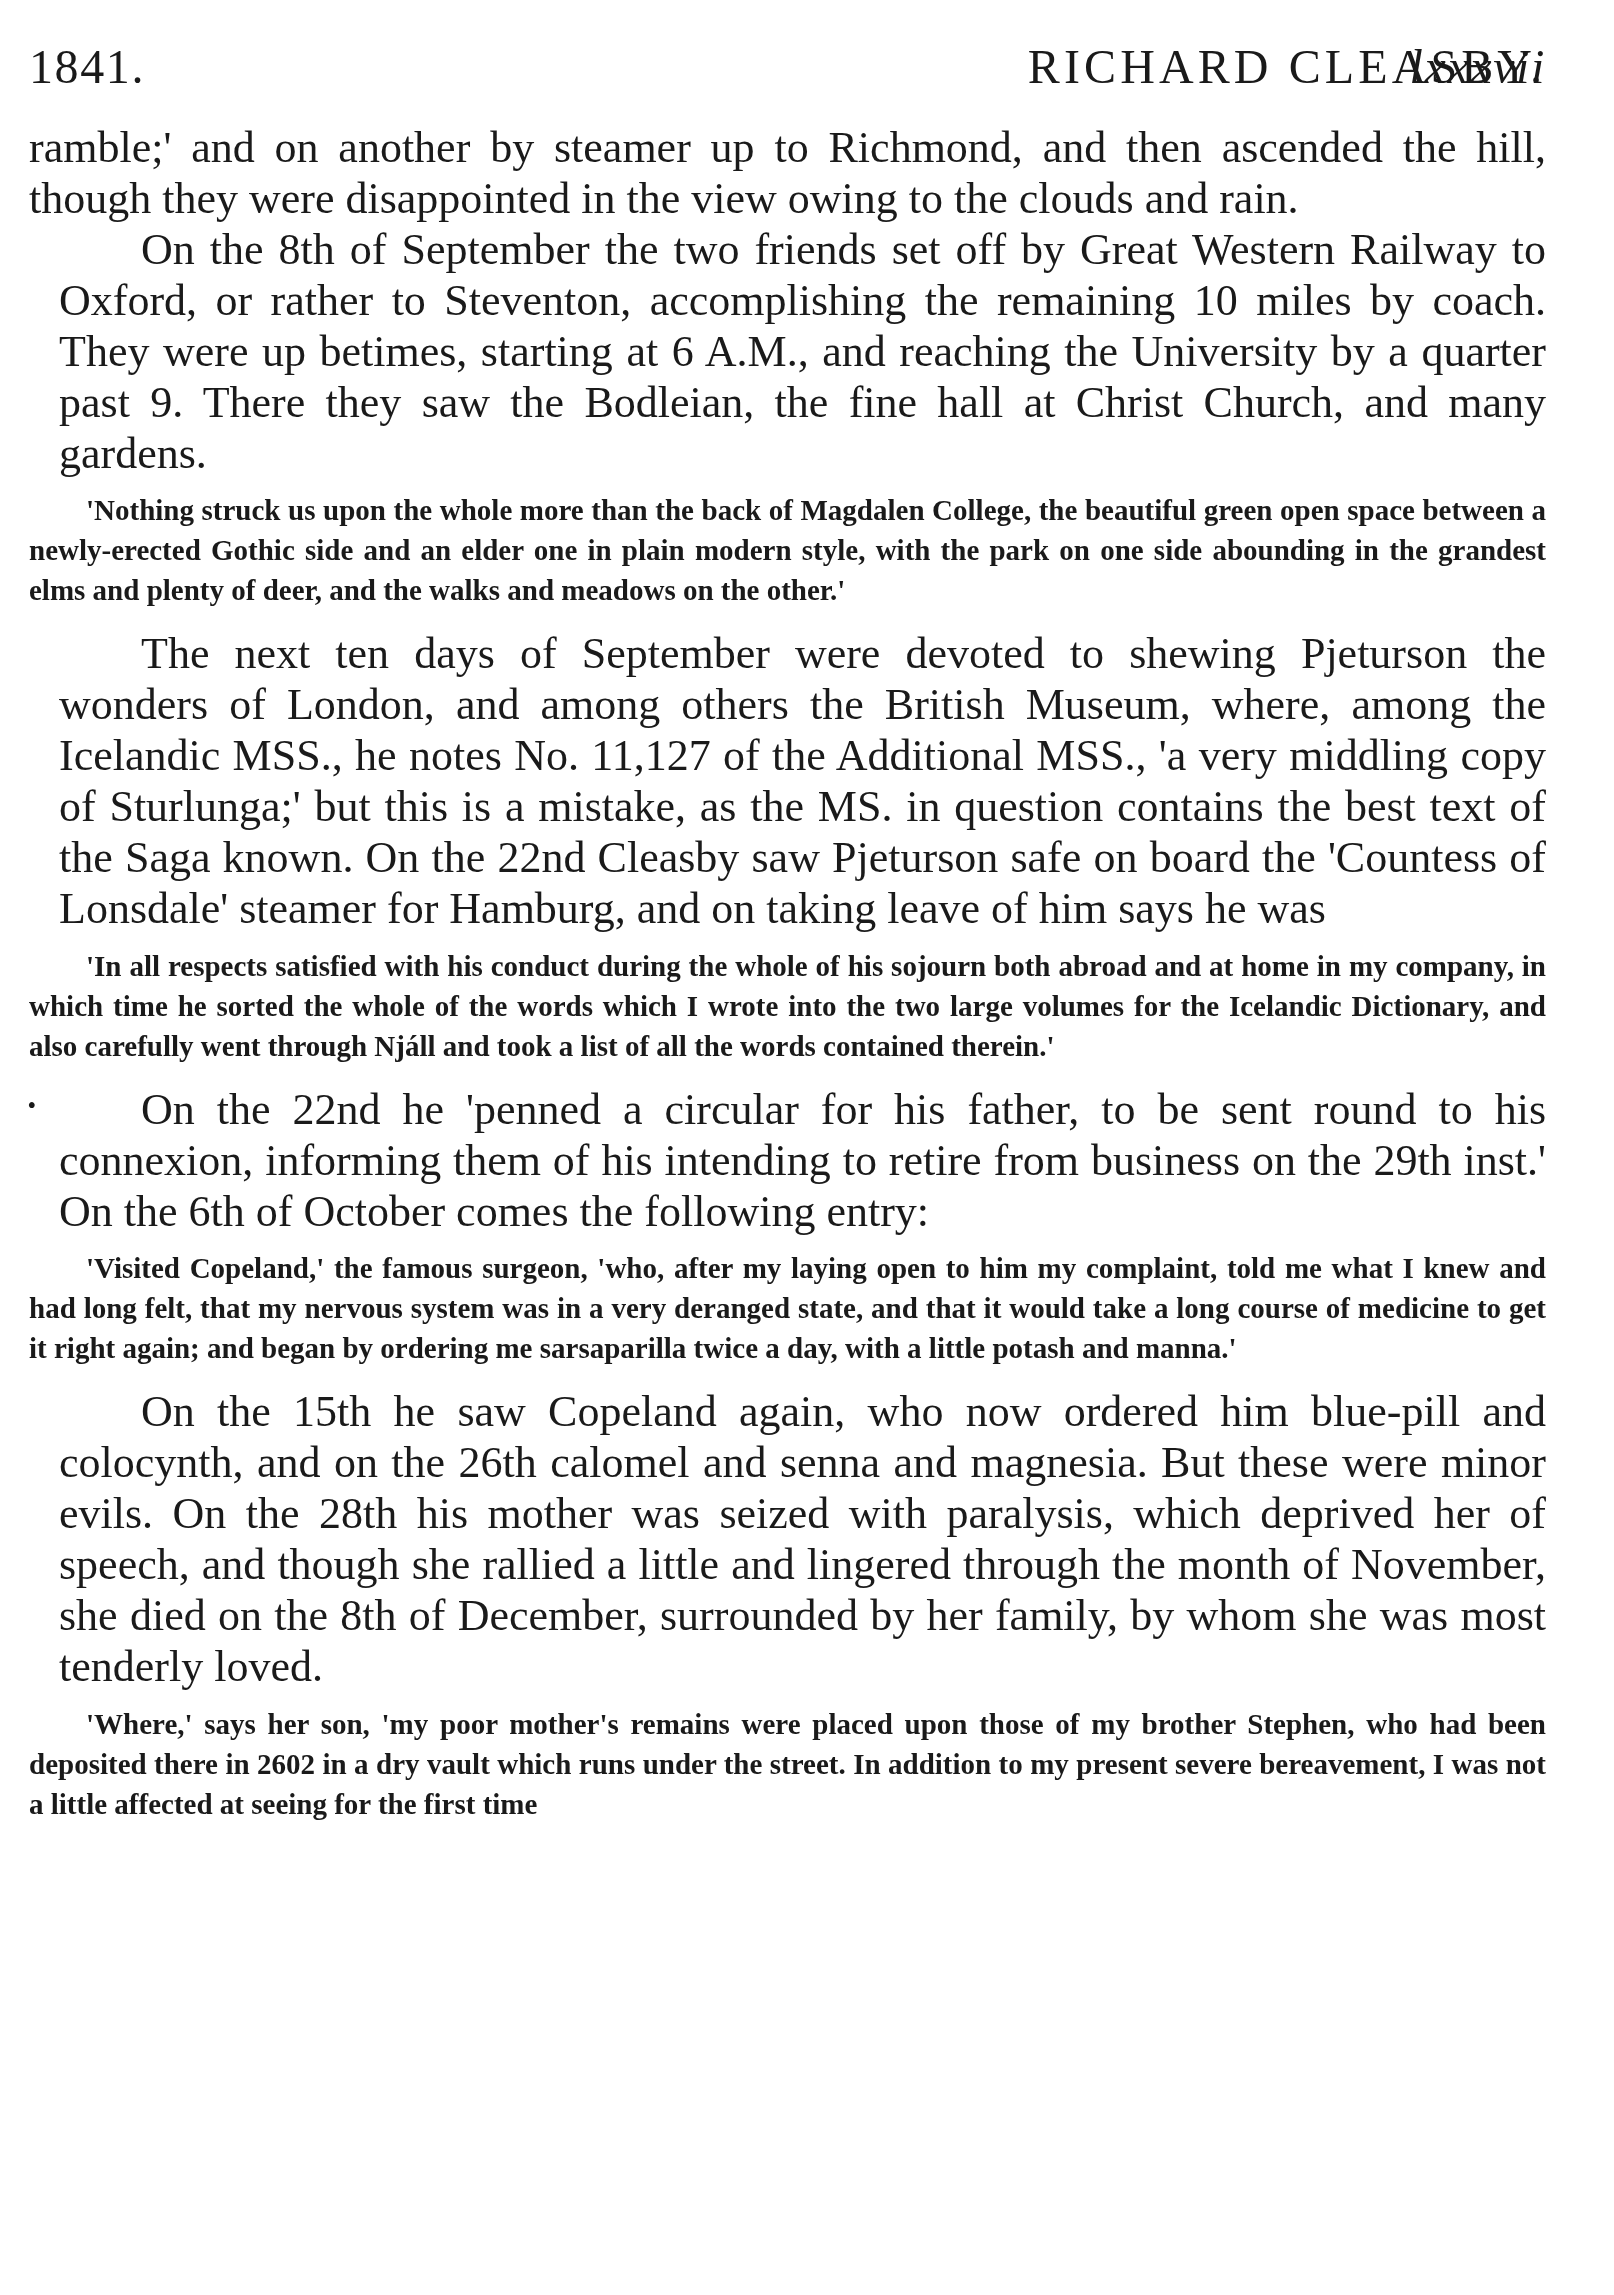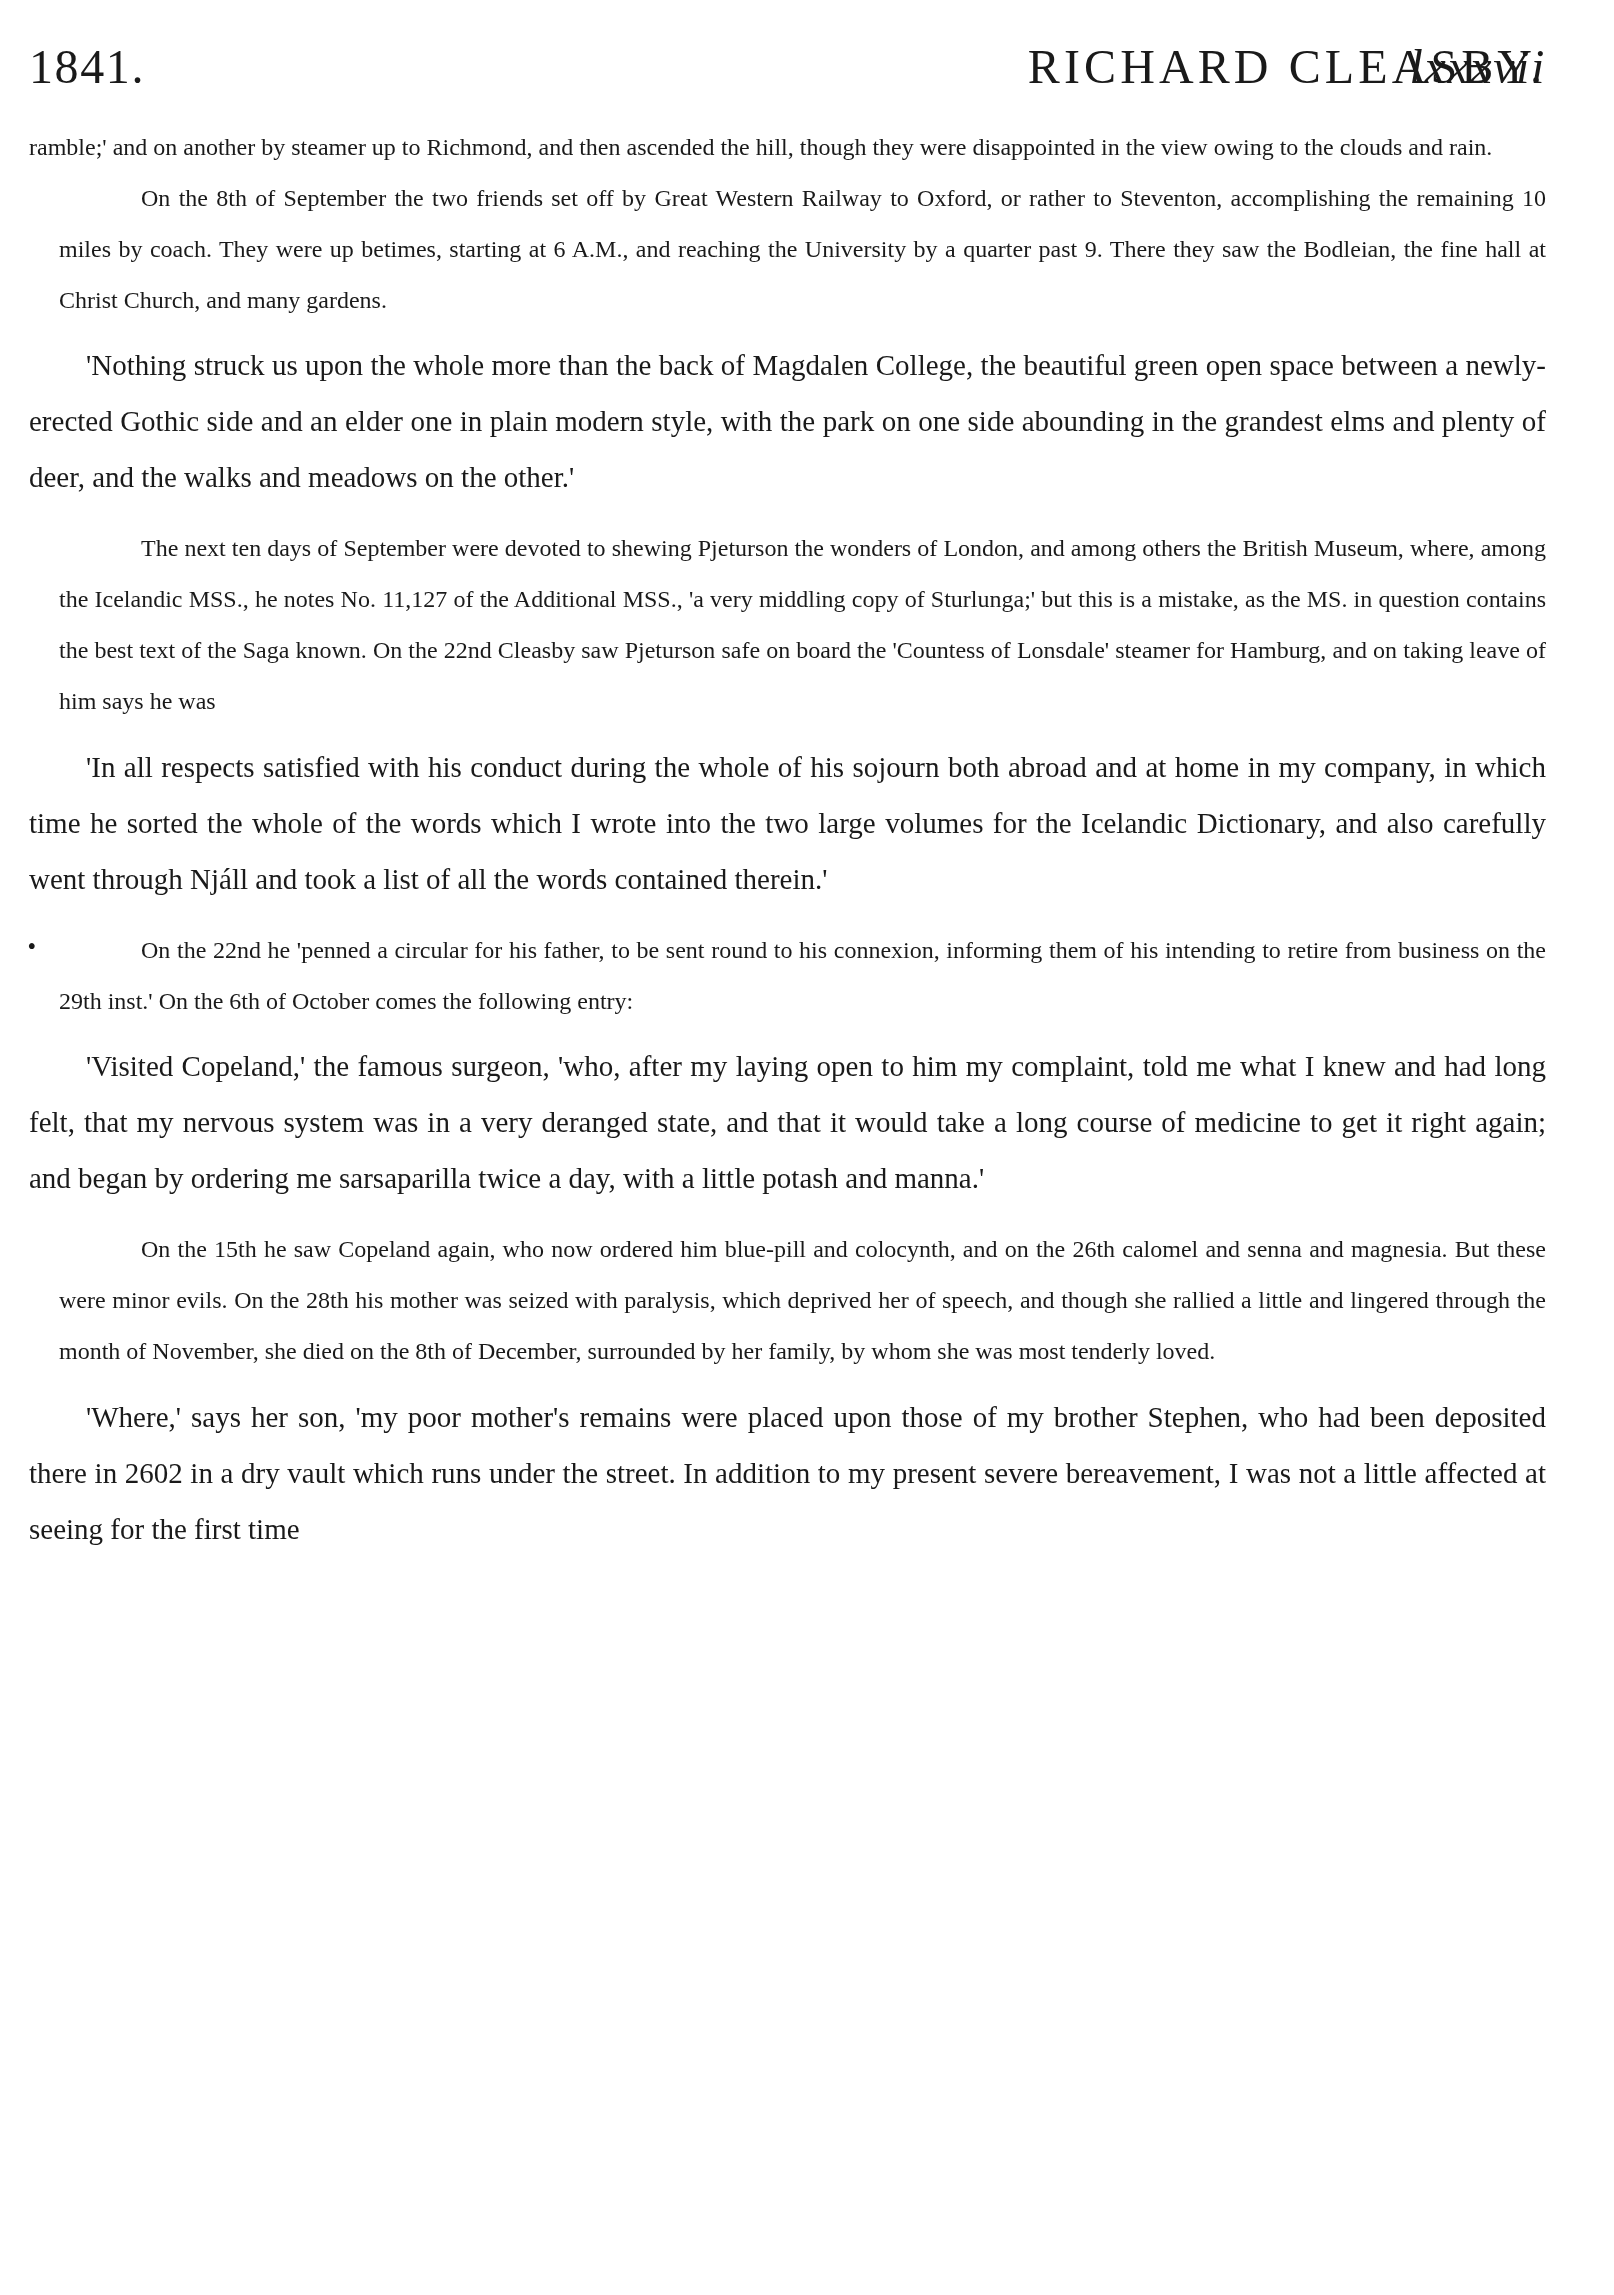--- a/index.html
+++ b/index.html
@@ -10,23 +10,23 @@
   }
   .running-head {
     position: absolute; top: 39px; left: 0; width: 1517px; height: 49px;
     font-size: 48px; letter-spacing: 1.6px;
   }
   .rh-left { position: absolute; left: 0; top: 0; }
   .rh-center { position: absolute; left: 0; right: 0; text-align: right; top: 0; letter-spacing: 4.1px; }
   .rh-right { position: absolute; right: 0; top: 0; font-style: italic; }
   .body-text { position: absolute; top: 122px; left: 0; width: 1517px; }
   p { margin: 0; text-align: justify; }
-  .para { font-size: 24px; line-height: 51px; }
+  .para { font-size: 44px; line-height: 51px; }
   .para.indent { text-indent: 82px; margin-left: 30px; }
-  .quote { font-size: 29px; line-height: 56px; text-indent: 57px; margin: 11.4px 0 18px 0; }
+  .quote { font-size: 29px; line-height: 40px; text-indent: 57px; margin: 11.4px 0 18px 0; font-weight: bold; }
   .bullet { position: absolute; left: -1.6px; font-size: 24.5px; }
 </style>
 </head>
 <body>
 
 <div class="page">
   <div class="running-head">
     <span class="rh-left">1841.</span>
     <span class="rh-center">RICHARD CLEASBY.</span>
     <span class="rh-right">lxxxvii</span>

